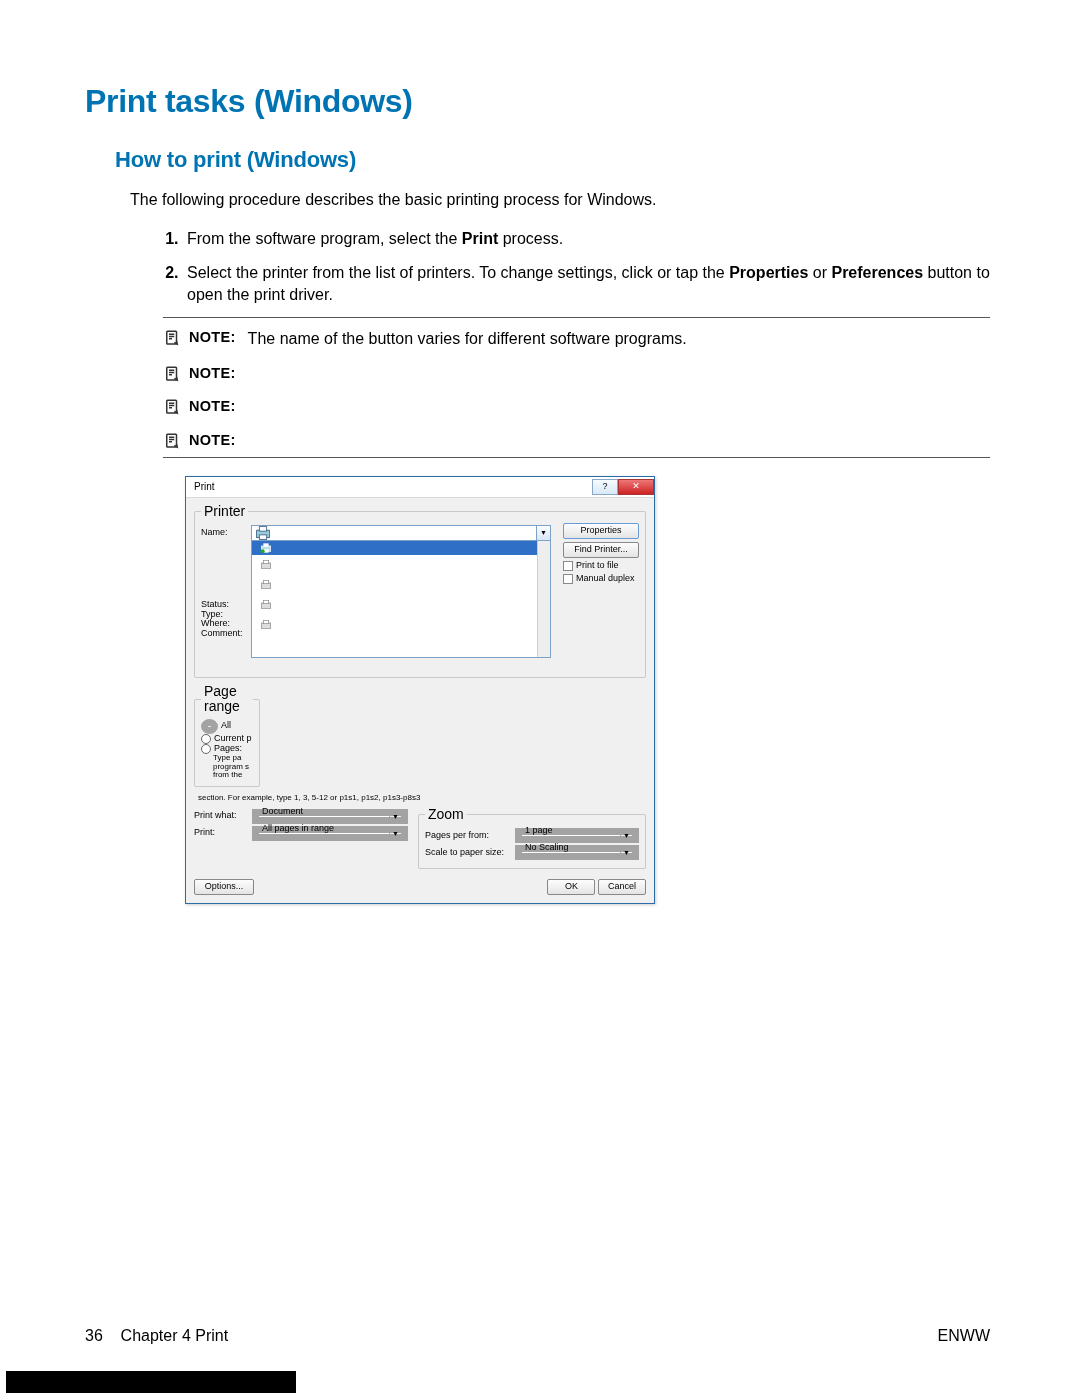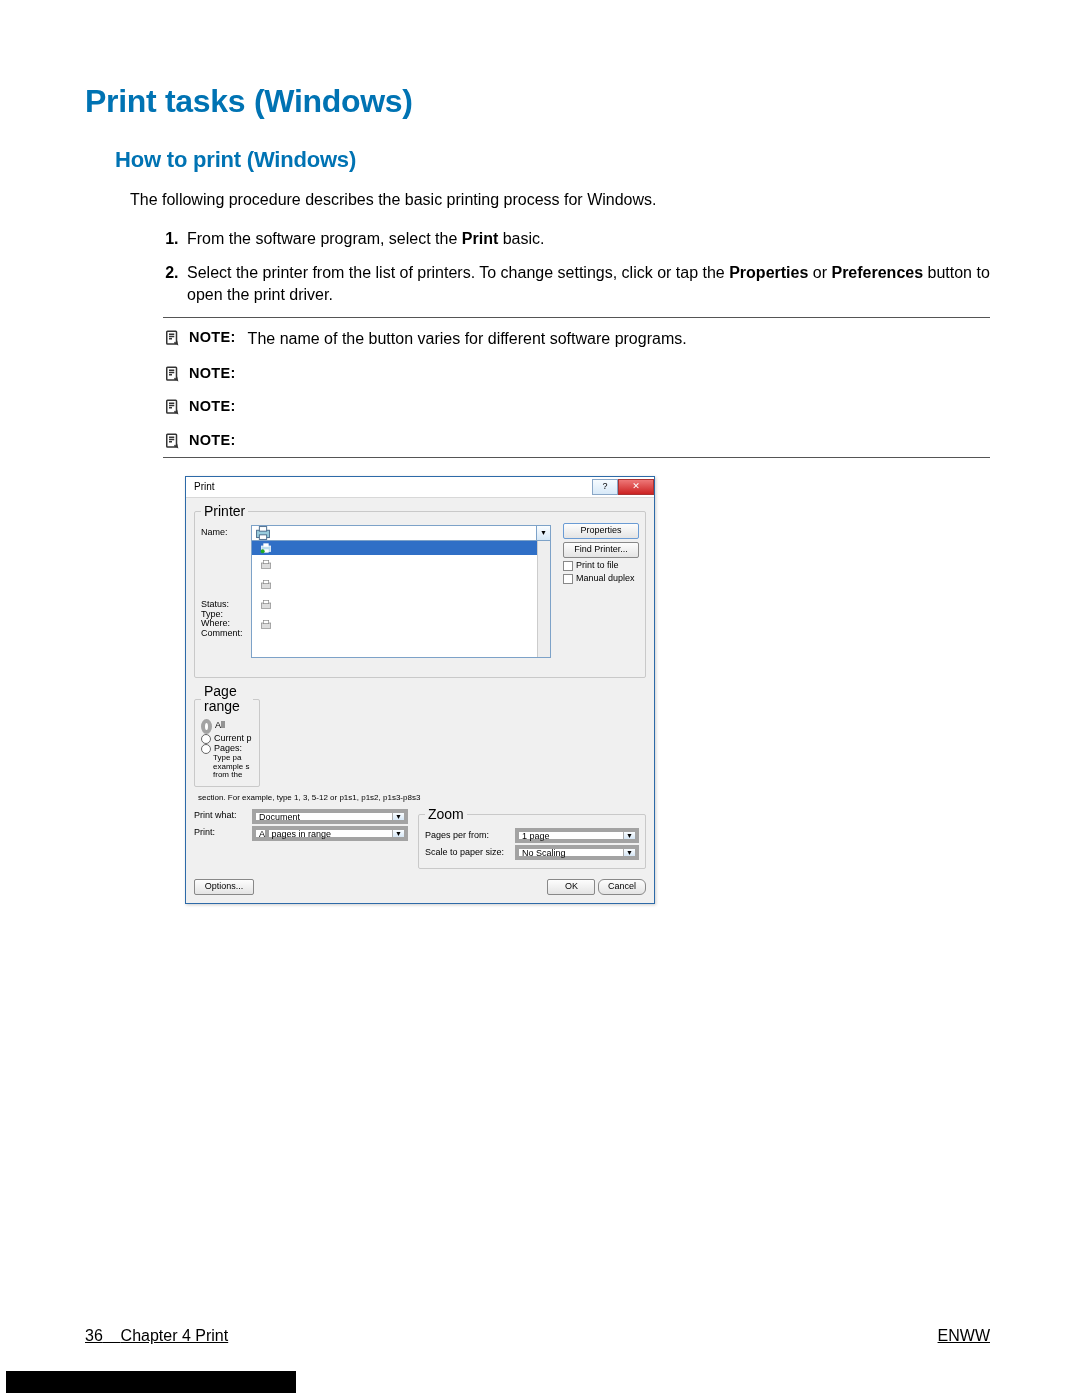--- a/index.html
+++ b/index.html
@@ -82,47 +82,47 @@
   .dropbtn { width:14px; background:linear-gradient(#fafdff,#d6e7f6); border-left:1px solid #7da2c8; display:flex; align-items:center; justify-content:center; height:100%;}
   .btn {
     border:1px solid #888; border-radius:2px; padding:2px 6px; background:linear-gradient(#fdfdfd,#e4e4e4);
     font-size:9px; min-width:60px; text-align:center; display:inline-block;
   }
   .right-col { width: 76px; display:flex; flex-direction:column; gap:3px; margin-left:6px;}
   .chk { display:flex; align-items:center; gap:3px; font-size:9px;}
   .chkbox { width:10px; height:10px; border:1px solid #888; background:#fff; display:inline-block;}
   .radio { width:10px; height:10px; border:1px solid #666; border-radius:50%; background:#fff; display:inline-flex; align-items:center; justify-content:center;}
   .radio.sel::after{content:'';width:5px;height:5px;background:#3b78c2;border-radius:50%;}
-  .sel { border:4px solid #a3a3a3; background:#fff; height:15px; display:flex; align-items:flex-start; justify-content:space-between; padding-left:3px;}
+  .sel { border:7px solid #a3a3a3; background:#fff; height:15px; display:flex; align-items:flex-end; justify-content:space-between; padding-left:3px;}
   .sel .ar { width:12px; height:100%; background:linear-gradient(#fafdff,#d6e7f6); border-left:1px solid #aaa; display:flex; align-items:center; justify-content:center;}
   .bottom-row{display:flex; justify-content:space-between; align-items:center; padding:4px 0 0 0;}
   .tri{font-size:7px; line-height:1;}
   .picon{width:20px;height:16px;}
   .picon svg{width:100%;height:100%;}
 
   
   .footer {
     position: absolute; left: 85px; right: 90px; bottom: 50px;
-    display: flex; justify-content: space-between; font-size: 16px; text-decoration: underline;
+    display: flex; justify-content: space-between; font-size: 16px;
   }
   .blackbar {
     position: absolute; left: 6px; bottom: 4px; width: 290px; height: 22px; background: #000;
   }
 </style>
 </head>
 <body>
 
 <div class="page">
   <h1>Print tasks (Windows)</h1>
   <h2>How to print (Windows)</h2>
   <p class="intro">The following procedure describes the basic printing process for Windows.</p>
 
   <ol class="steps">
     <li><span>
-      <span>From the software program, select the </span><b>Print</b><span> basic.</span>
+      <span>From the software program, select the </span><b>Print</b><span> process.</span>
     </span></li>
     <li><span>
       <span>Select the printer from the list of printers. To change settings, click or tap the </span><b>Properties</b><span> or </span><b>Preferences</b><span> button to open the print driver.</span>
     </span></li>
   </ol>
 
   <div class="notes">
     <div class="note-row">
       <span class="note-icon">
         <svg viewBox="0 0 24 24" fill="none" stroke="#333" stroke-width="2">
@@ -269,21 +269,21 @@
             <label class="chk">
                 <span class="radio"></span>
                 <span>Current p</span>
               </label>
             <label class="chk">
                 <span class="radio"></span>
                 <span>Pages:</span>
               </label>
             <div style="padding-left:12px;font-size:8px;">
               <div>Type pa</div>
-              <div>example s</div>
+              <div>program s</div>
               <div>from the</div>
             </div>
           </fieldset>
           <div style="flex:1;"></div>
         </div>
         <div style="font-size:8px; margin:1px 0 4px 4px;">section. For example, type 1, 3, 5-12 or p1s1, p1s2, p1s3-p8s3</div>
 
         <div style="display:flex; gap:10px;">
           <div style="flex:1;">
             <div class="row">
@@ -325,21 +325,21 @@
                   </span>
                 </div>
             </div>
           </fieldset>
         </div>
 
         <div class="bottom-row">
           <span class="btn">Options...</span>
           <span>
             <span class="btn" style="min-width:48px;">OK</span>
-            <span class="btn" style="min-width:48px;border-radius:6px;">Cancel</span>
+            <span class="btn" style="min-width:48px;">Cancel</span>
           </span>
         </div>
       </div>
     </div>
   </div>
 
 </div>
 
 <div class="footer">
   <span>

